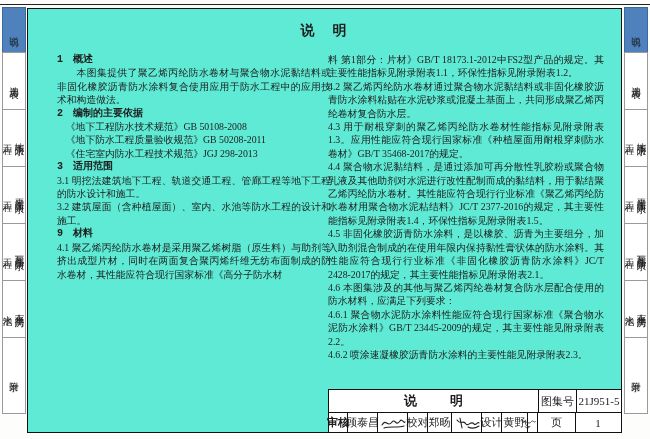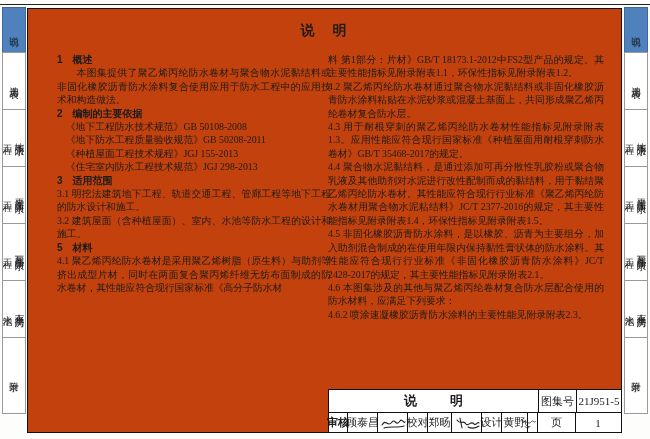--- a/index.html
+++ b/index.html
@@ -26,35 +26,35 @@
     writing-mode:vertical-rl; text-orientation:upright;
     font-size:9.5px; letter-spacing:1.5px; line-height:11px;
     font-family:"Liberation Sans","DejaVu Sans",sans-serif;
   }
   .t0 { height:46px; } .t1 { height:58px; } .t2 { height:58px; }
   .t3 { height:58px; } .t4 { height:58px; } .t5 { height:58px; } .t6 { height:77px; }
 
   
   .frame {
     position:absolute; left:27px; top:8px; width:595px; height:425px;
-    box-sizing:border-box; border:1.5px solid #111; background:#c2410c;
+    box-sizing:border-box; border:1.5px solid #111; background:#5eead4;
   }
   .page-title {
     position:absolute; left:0; top:13px; width:100%;
     text-align:center; font-size:14px; font-weight:bold; letter-spacing:2px;
   }
   .col { position:absolute; top:44px; }
   .col-left  { left:29px;  width:274px; }
   .col-right { left:300px; width:276px; }
   .col p {
     margin:0; font-size:9.8px; line-height:13.4px;
     text-align:justify; text-justify:inter-ideograph;
   }
   .col p.h {
-    font-family:Liberation Sans, sans-serif;
+    font-family:Liberation Mono, monospace;
     font-weight:bold; font-size:10px;
   }
   .col p.ind { text-indent:2em; }
   .col p.ref { padding-left:0.9em; }
 
   
   .tblock {
     position:absolute; right:0; bottom:0; width:293px; height:43px;
     box-sizing:border-box; border-left:1.5px solid #111; border-top:1.5px solid #111;
     display:flex; flex-direction:column; background:#fff;
@@ -142,36 +142,36 @@
 
 <div class="frame">
   <div class="page-title">说　明</div>
 
   <div class="col col-left">
     <p class="h">1　概述</p>
     <p class="ind">本图集提供了聚乙烯丙纶防水卷材与聚合物水泥黏结料或非固化橡胶沥青防水涂料复合使用应用于防水工程中的应用技术和构造做法。</p>
     <p class="h">2　编制的主要依据</p>
     <p class="ref">《地下工程防水技术规范》GB 50108-2008</p>
     <p class="ref">《地下防水工程质量验收规范》GB 50208-2011</p>
-    <p class="ref">《种植屋面工程技术规程》JGJ 155-2013</p>
     <p class="ref">《住宅室内防水工程技术规范》JGJ 298-2013</p>
     <p class="h">3　适用范围</p>
     <p>3.1 明挖法建筑地下工程、轨道交通工程、管廊工程等地下工程的防水设计和施工。</p>
     <p>3.2 建筑屋面（含种植屋面）、室内、水池等防水工程的设计和施工。</p>
-    <p class="h">5　材料</p>
+    <p class="h">9　材料</p>
     <p>4.1 聚乙烯丙纶防水卷材是采用聚乙烯树脂（原生料）与助剂等挤出成型片材，同时在两面复合聚丙烯纤维无纺布面制成的防水卷材，其性能应符合现行国家标准《高分子防水材</p>
   </div>
 
   <div class="col col-right">
     <p>料 第1部分：片材》GB/T 18173.1-2012中FS2型产品的规定。其主要性能指标见附录附表1.1，环保性指标见附录附表1.2。</p>
     <p>4.2 聚乙烯丙纶防水卷材通过聚合物水泥黏结料或非固化橡胶沥青防水涂料粘贴在水泥砂浆或混凝土基面上，共同形成聚乙烯丙纶卷材复合防水层。</p>
     <p>4.3 用于耐根穿刺的聚乙烯丙纶防水卷材性能指标见附录附表1.3。应用性能应符合现行国家标准《种植屋面用耐根穿刺防水卷材》GB/T 35468-2017的规定。</p>
     <p>4.4 聚合物水泥黏结料，是通过添加可再分散性乳胶粉或聚合物乳液及其他助剂对水泥进行改性配制而成的黏结料，用于黏结聚乙烯丙纶防水卷材。其性能应符合现行行业标准《聚乙烯丙纶防水卷材用聚合物水泥粘结料》JC/T 2377-2016的规定，其主要性能指标见附录附表1.4，环保性指标见附录附表1.5。</p>
     <p>4.5 非固化橡胶沥青防水涂料，是以橡胶、沥青为主要组分，加入助剂混合制成的在使用年限内保持黏性膏状体的防水涂料。其性能应符合现行行业标准《非固化橡胶沥青防水涂料》JC/T 2428-2017的规定，其主要性能指标见附录附表2.1。</p>
     <p>4.6 本图集涉及的其他与聚乙烯丙纶卷材复合防水层配合使用的防水材料，应满足下列要求：</p>
+    <p>4.6.1 聚合物水泥防水涂料性能应符合现行国家标准《聚合物水泥防水涂料》GB/T 23445-2009的规定，其主要性能见附录附表2.2。</p>
     <p>4.6.2 喷涂速凝橡胶沥青防水涂料的主要性能见附录附表2.3。</p>
   </div>
 
   <div class="tblock">
     <div class="tb-row tb-r1">
       <div class="tb-cell tb-title">说　明</div>
       <div class="tb-cell w38 f85">图集号</div>
       <div class="tb-cell w45 f85">21J951-5</div>
     </div>
     <div class="tb-row tb-r2">

